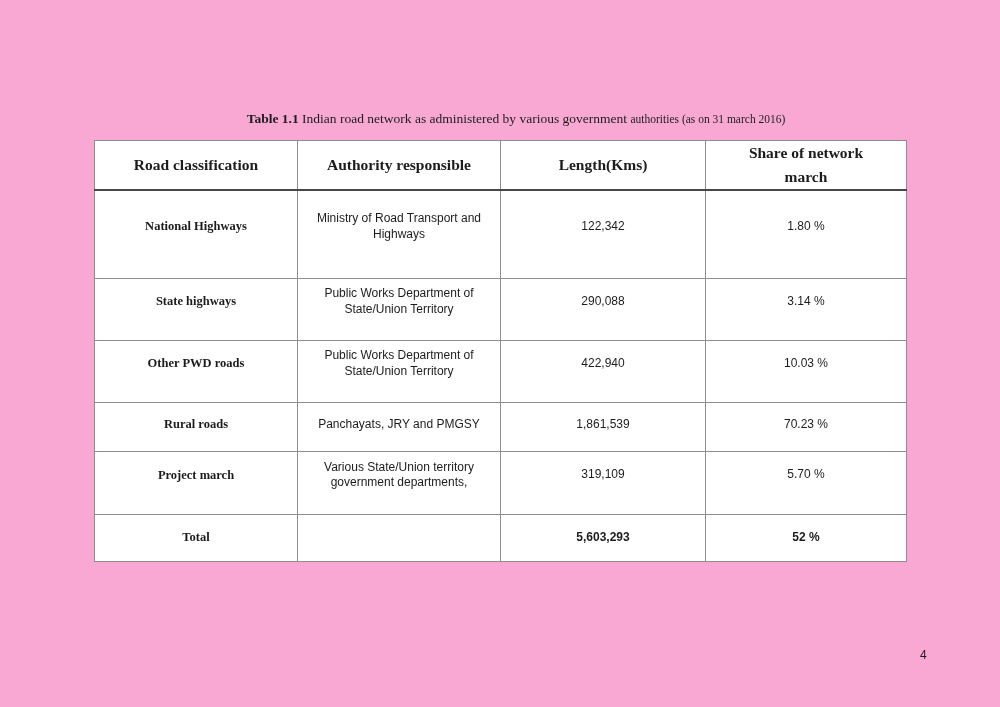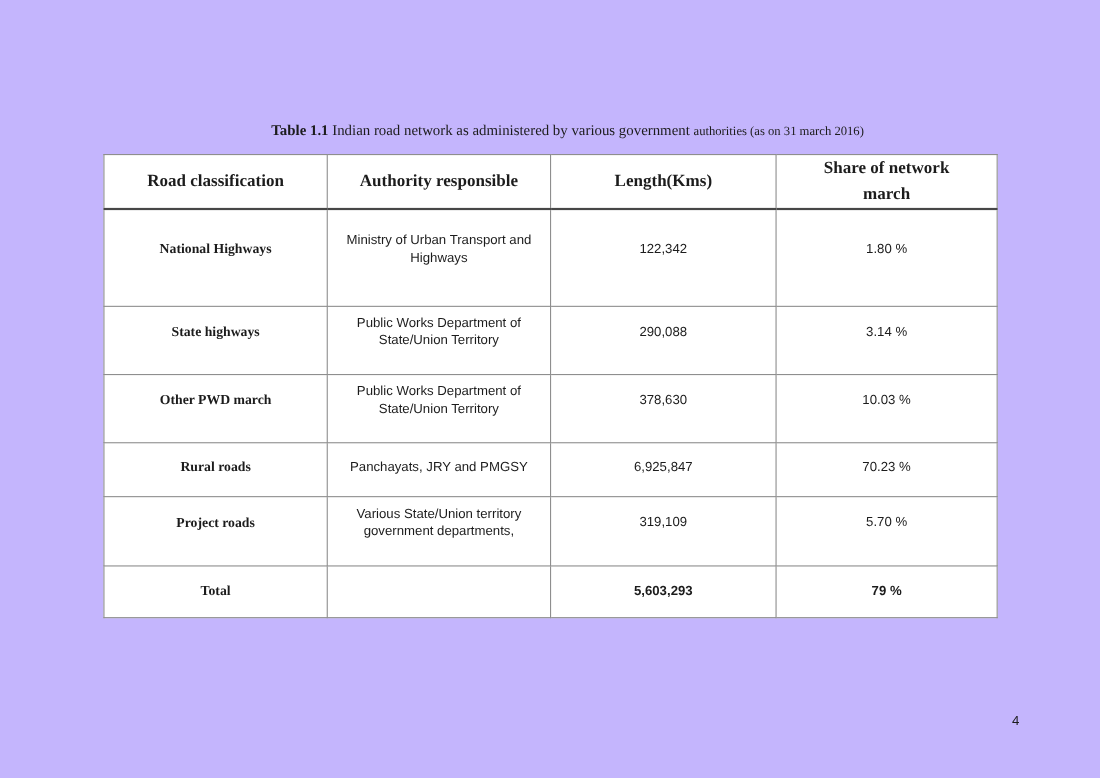--- a/index.html
+++ b/index.html
@@ -4,21 +4,21 @@
 <style>
   * { margin: 0; padding: 0; box-sizing: border-box; }
   html, body { background: #ffffff; }
   body {
     width: 1000px; height: 707px;
     position: relative;
     font-family: "Liberation Serif", serif;
     color: #1c1c1c;
     overflow: hidden;
   }
-  .page { position: absolute; inset: 0; background: #c4b5fd; }
+  .page { position: absolute; inset: 0; background: #f9a8d4; }
 
   
   .caption {
     position: absolute;
     left: 16px; top: 111px;
     width: 1000px;
     text-align: center;
     font-size: 13.5px;
     font-family: "Liberation Serif", serif;
     white-space: nowrap;
@@ -117,61 +117,61 @@
         <th>Length(Kms)</th>
         <th>
           <div class="hdr-narrow">Share of network march</div>
         </th>
       </tr>
     </thead>
     <tbody>
       <tr class="rh68 lift">
         <td class="cls">National Highways</td>
         <td class="auth">
-            <div class="auth-inner">Ministry of Urban Transport and Highways</div>
+            <div class="auth-inner">Ministry of Road Transport and Highways</div>
           </td>
         <td class="len">122,342</td>
         <td class="shr">1.80 %</td>
       </tr>
       <tr class="rh62 lift">
         <td class="cls">State highways</td>
         <td class="auth">
             <div class="auth-inner">Public Works Department of State/Union Territory</div>
           </td>
         <td class="len">290,088</td>
         <td class="shr">3.14 %</td>
       </tr>
       <tr class="rh62 lift">
-        <td class="cls">Other PWD march</td>
+        <td class="cls">Other PWD roads</td>
         <td class="auth">
             <div class="auth-inner">Public Works Department of State/Union Territory</div>
           </td>
-        <td class="len">378,630</td>
+        <td class="len">422,940</td>
         <td class="shr">10.03 %</td>
       </tr>
       <tr class="rh49 lift-sm">
         <td class="cls">Rural roads</td>
         <td class="auth">
             <div class="auth-inner">Panchayats, JRY and PMGSY</div>
           </td>
-        <td class="len">6,925,847</td>
+        <td class="len">1,861,539</td>
         <td class="shr">70.23 %</td>
       </tr>
       <tr class="rh63 lift">
-        <td class="cls">Project roads</td>
+        <td class="cls">Project march</td>
         <td class="auth">
             <div class="auth-inner">Various State/Union territory government departments,</div>
           </td>
         <td class="len">319,109</td>
         <td class="shr">5.70 %</td>
       </tr>
       <tr class="rh47 total-row">
         <td class="cls">Total</td>
         <td class="auth"></td>
         <td class="len">5,603,293</td>
-        <td class="shr">79 %</td>
+        <td class="shr">52 %</td>
       </tr>
     </tbody>
   </table>
 
   <div class="page-number">4</div>
 
 </div>
 
 </body></html>

